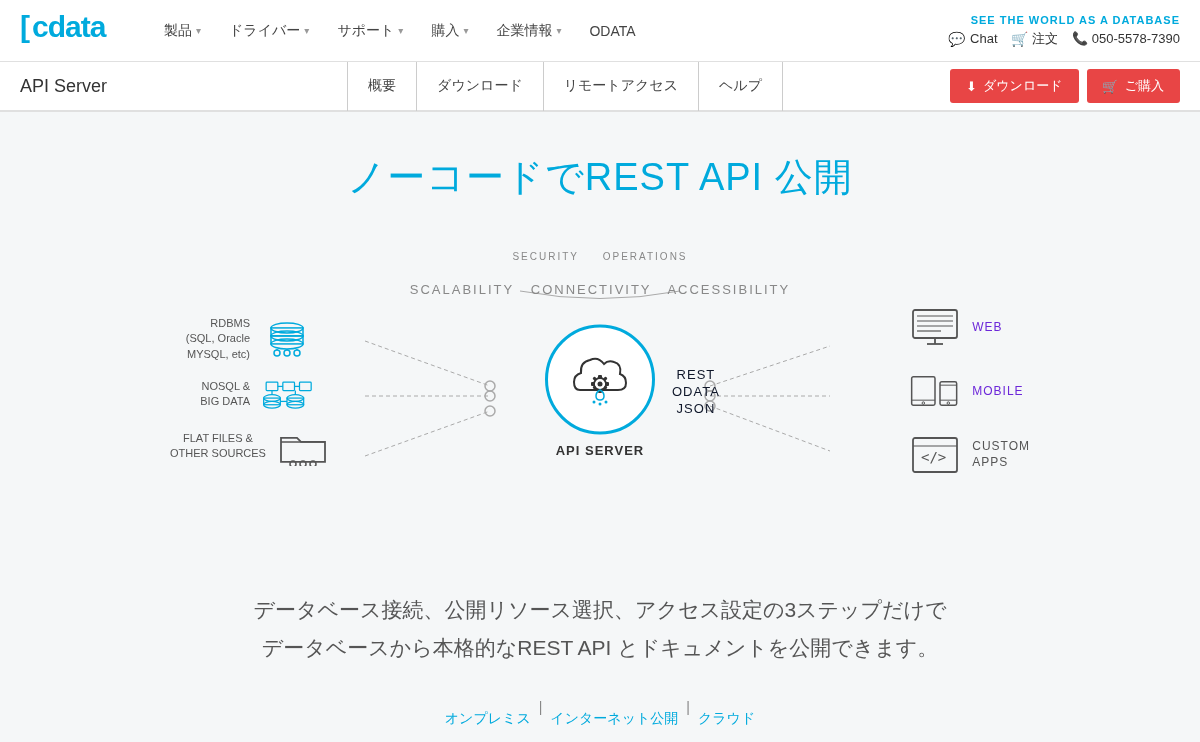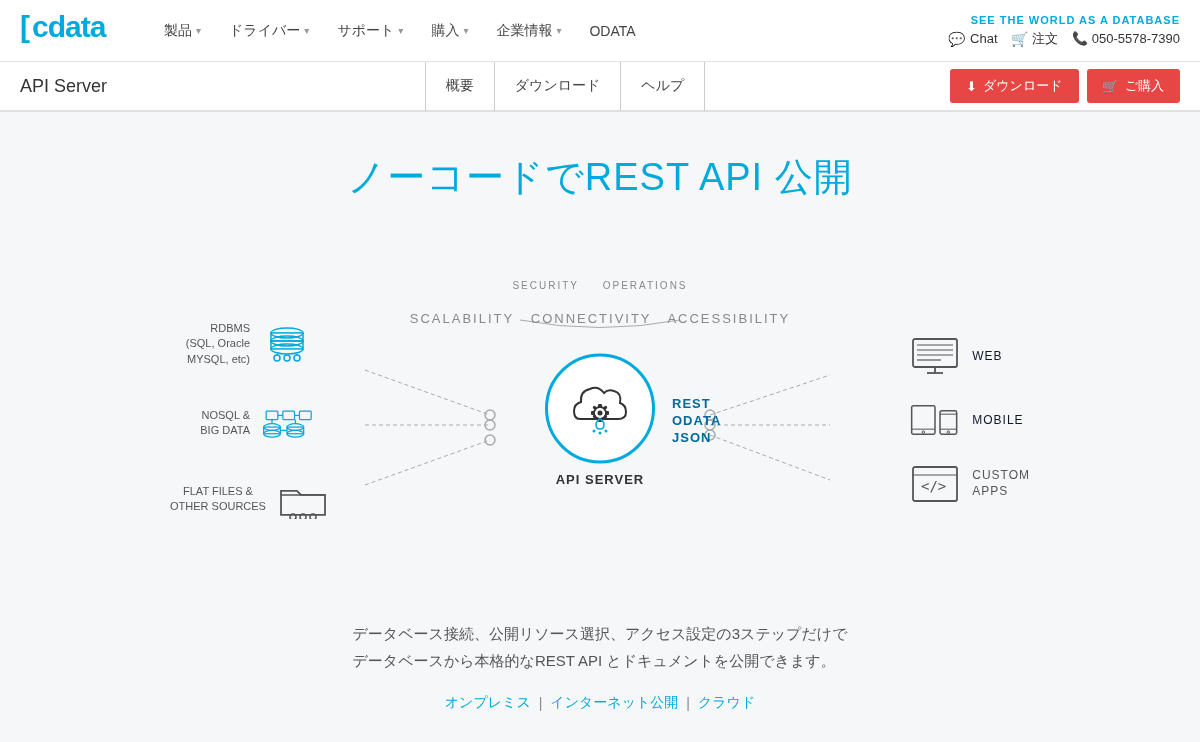--- a/index.html
+++ b/index.html
@@ -149,21 +149,21 @@
       padding: 40px 20px;
       display: flex;
       flex-direction: column;
       align-items: center;
     }
     .hero-title {
       font-size: 38px;
       color: #00aadd;
       font-weight: 300;
       text-align: center;
-      margin-bottom: 57px;
+      margin-bottom: 28px;
       letter-spacing: 1px;
     }
 
     
     .diagram-container {
       width: 100%;
       max-width: 900px;
       position: relative;
       height: 320px;
       margin-bottom: 40px;
@@ -211,21 +211,21 @@
     .label-row2 { font-size: 13px; color: #888; letter-spacing: 2px; }
 
     
     .left-items {
       position: absolute;
       left: 20px;
       top: 50%;
       transform: translateY(-50%);
       display: flex;
       flex-direction: column;
-      gap: 36px;
+      gap: 12px;
     }
     .source-item {
       display: flex;
       align-items: center;
       gap: 12px;
     }
     .source-label {
       font-size: 11px;
       color: #555;
       text-align: right;
@@ -257,58 +257,60 @@
     }
     .target-icon {
       width: 50px;
       height: 40px;
       display: flex;
       align-items: center;
       justify-content: center;
     }
     .target-label {
       font-size: 12px;
-      color: #0f172a;
+      color: #6d28d9;
       font-weight: 500;
       letter-spacing: 1px;
     }
 
     
     .protocol-labels {
       position: absolute;
       left: 58%;
       top: 50%;
       transform: translateY(-50%);
       display: flex;
       flex-direction: column;
       gap: 2px;
     }
     .protocol-label {
       font-size: 13px;
-      color: #0369a1;
-      font-weight: 700;
+      color: #0f172a;
+      font-weight: 400;
       letter-spacing: 1px;
+      text-align: center;
     }
 
     
     .description-text {
+      text-align: center;
       color: #555;
-      font-size: 15px;
+      font-size: 21px;
       line-height: 1.8;
       margin-bottom: 20px;
     }
     .links-row {
       display: flex;
       gap: 8px;
       align-items: center;
       margin-bottom: 30px;
       color: #00aadd;
       font-size: 14px;
     }
-    .links-row a { color: #00aadd; text-decoration: none; cursor: pointer; }
+    .links-row a { color: #00aadd; text-decoration: none; cursor: pointer; margin-top: 23px; }
     .link-sep { color: #888; }
 
     .btn-download-hero {
       background: #1a8fc1;
       color: #fff;
       border: none;
       padding: 14px 40px;
       border-radius: 4px;
       cursor: pointer;
       font-size: 16px;
@@ -381,20 +383,21 @@
       </div>
     </div>
   </div>
 </div>
 
 <div class="sub-nav">
   <div class="product-title">API Server</div>
   <div class="sub-nav-links">
     <div class="sub-nav-item">概要</div>
     <div class="sub-nav-item">ダウンロード</div>
+    <div class="sub-nav-item">リモートアクセス</div>
     <div class="sub-nav-item">ヘルプ</div>
   </div>
   <div class="sub-nav-right">
     <button class="btn-download">
       <span>⬇</span>
       <span>ダウンロード</span>
     </button>
     <button class="btn-buy">
       <span>🛒</span>
       <span>ご購入</span>

